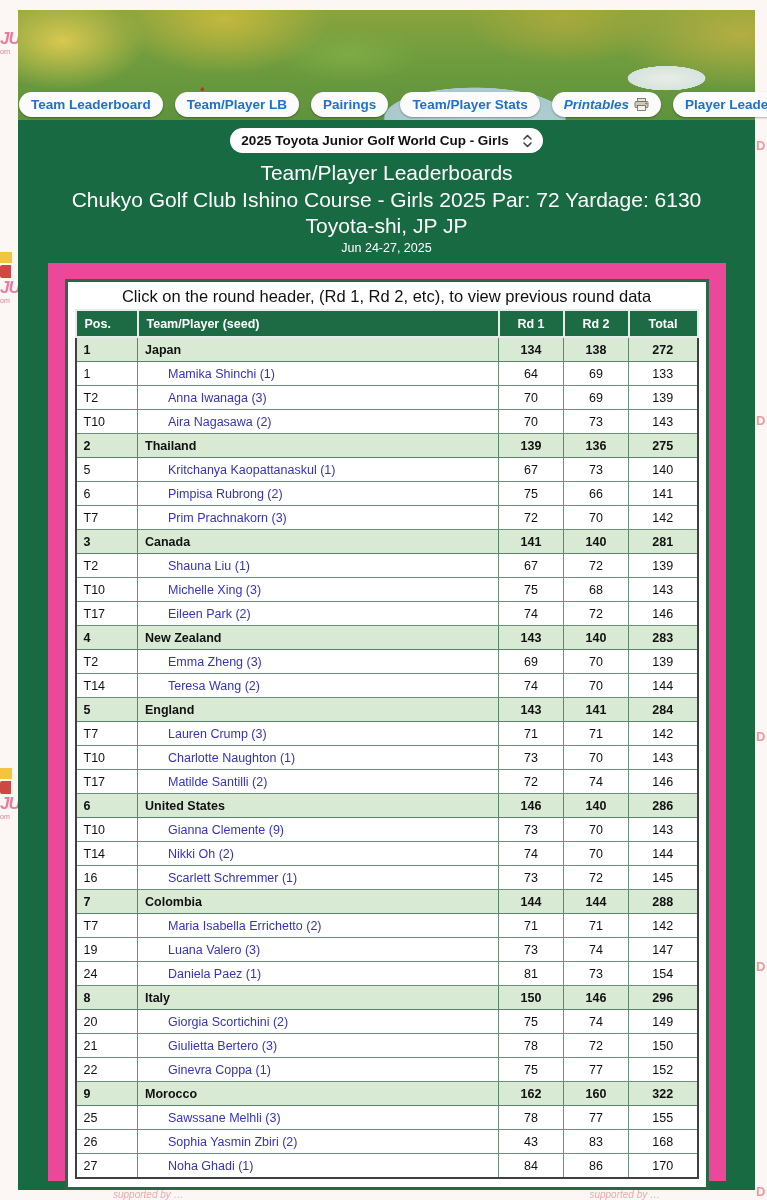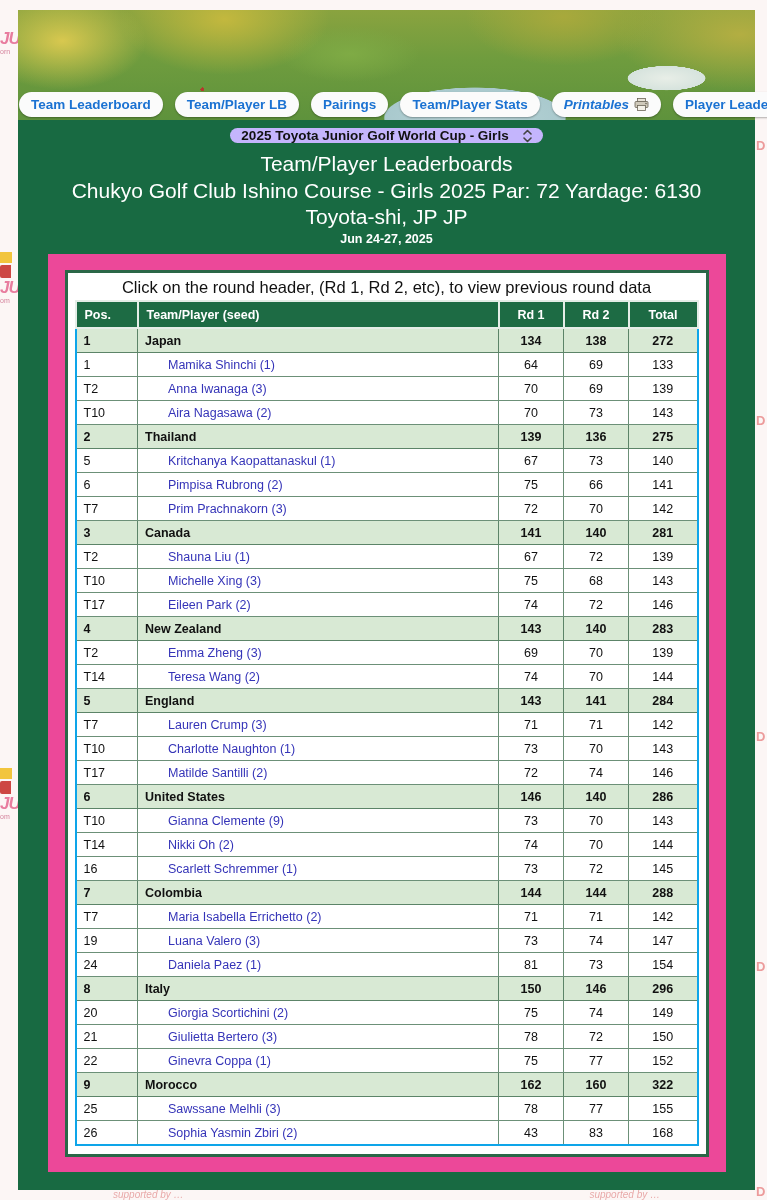--- a/index.html
+++ b/index.html
@@ -45,34 +45,34 @@
     display:flex;align-items:center;gap:5px;
   }
   .pill.italic span{font-style:italic;}
   .printer-svg{width:15px;height:13px;}
   
   .panel{
     position:absolute;top:120px;left:18px;width:737px;height:1070px;z-index:2;
     background:#186a42;text-align:center;color:#fff;
   }
   .select-pill{
-    margin-top:8px;height:15px;border-radius:13px;background:#c4b5fd;border:none;cursor:pointer;
+    margin-top:8px;height:25px;border-radius:13px;background:#ffffff;border:none;cursor:pointer;
     font-size:13.5px;font-weight:bold;color:#111;font-family:"Liberation Sans",sans-serif;
     padding:0 11px;display:inline-flex;align-items:center;gap:14px;
   }
   .updown-svg{width:9px;height:14px;}
   .title{font-size:21px;margin-top:7px;line-height:25px;}
   .line2{font-size:21px;margin-top:2px;line-height:25px;}
   .line3{font-size:21px;margin-top:1px;line-height:25px;}
-  .dates{font-size:12.5px;margin-top:3px;line-height:14px;font-weight:bold;}
+  .dates{font-size:12.5px;margin-top:3px;line-height:14px;}
   
   .sheet{margin:8px auto 0;width:678px;height:918px;background:#ec4899;padding-top:16px;box-sizing:border-box;}
   .frame{margin:0 auto;width:644px;border:3px solid #2a6747;padding:1px 7px 8px;box-sizing:border-box;background:#fff;}
   .instruction{font-size:16.5px;color:#111;text-align:center;line-height:26px;white-space:nowrap;}
-  table{width:100%;border-collapse:collapse;table-layout:fixed;border:2px solid #0ea5e9;}
+  table{width:100%;border-collapse:collapse;table-layout:fixed;border:2px solid #404040;}
   col.c-pos{width:62px;} col.c-rd{width:65px;} col.c-total{width:69px;}
   th{
     background:#1d6b44;color:#fff;font-size:12.5px;height:25px;
     border:2px solid #e4ede7;padding:0;
   }
   th.left{text-align:left;padding-left:8px;}
   td{
     font-size:12.5px;height:23px;padding:0;color:#111;
     border:1.5px solid #6c9078;background:#fff;text-align:left;
   }
@@ -412,20 +412,27 @@
               <td class="num">77</td>
               <td class="num">155</td>
             </tr>
             <tr class="player-row">
               <td class="pos">26</td>
               <td class="name"><a class="player-link">Sophia Yasmin Zbiri (2)</a></td>
               <td class="num">43</td>
               <td class="num">83</td>
               <td class="num">168</td>
             </tr>
+            <tr class="player-row">
+              <td class="pos">27</td>
+              <td class="name"><a class="player-link">Noha Ghadi (1)</a></td>
+              <td class="num">84</td>
+              <td class="num">86</td>
+              <td class="num">170</td>
+            </tr>
           </tbody>
       </table>
     </div>
   </div>
 </div>
 
 <div class="credits">
   <span>supported by …</span>
   <span>supported by …</span>
 </div>

